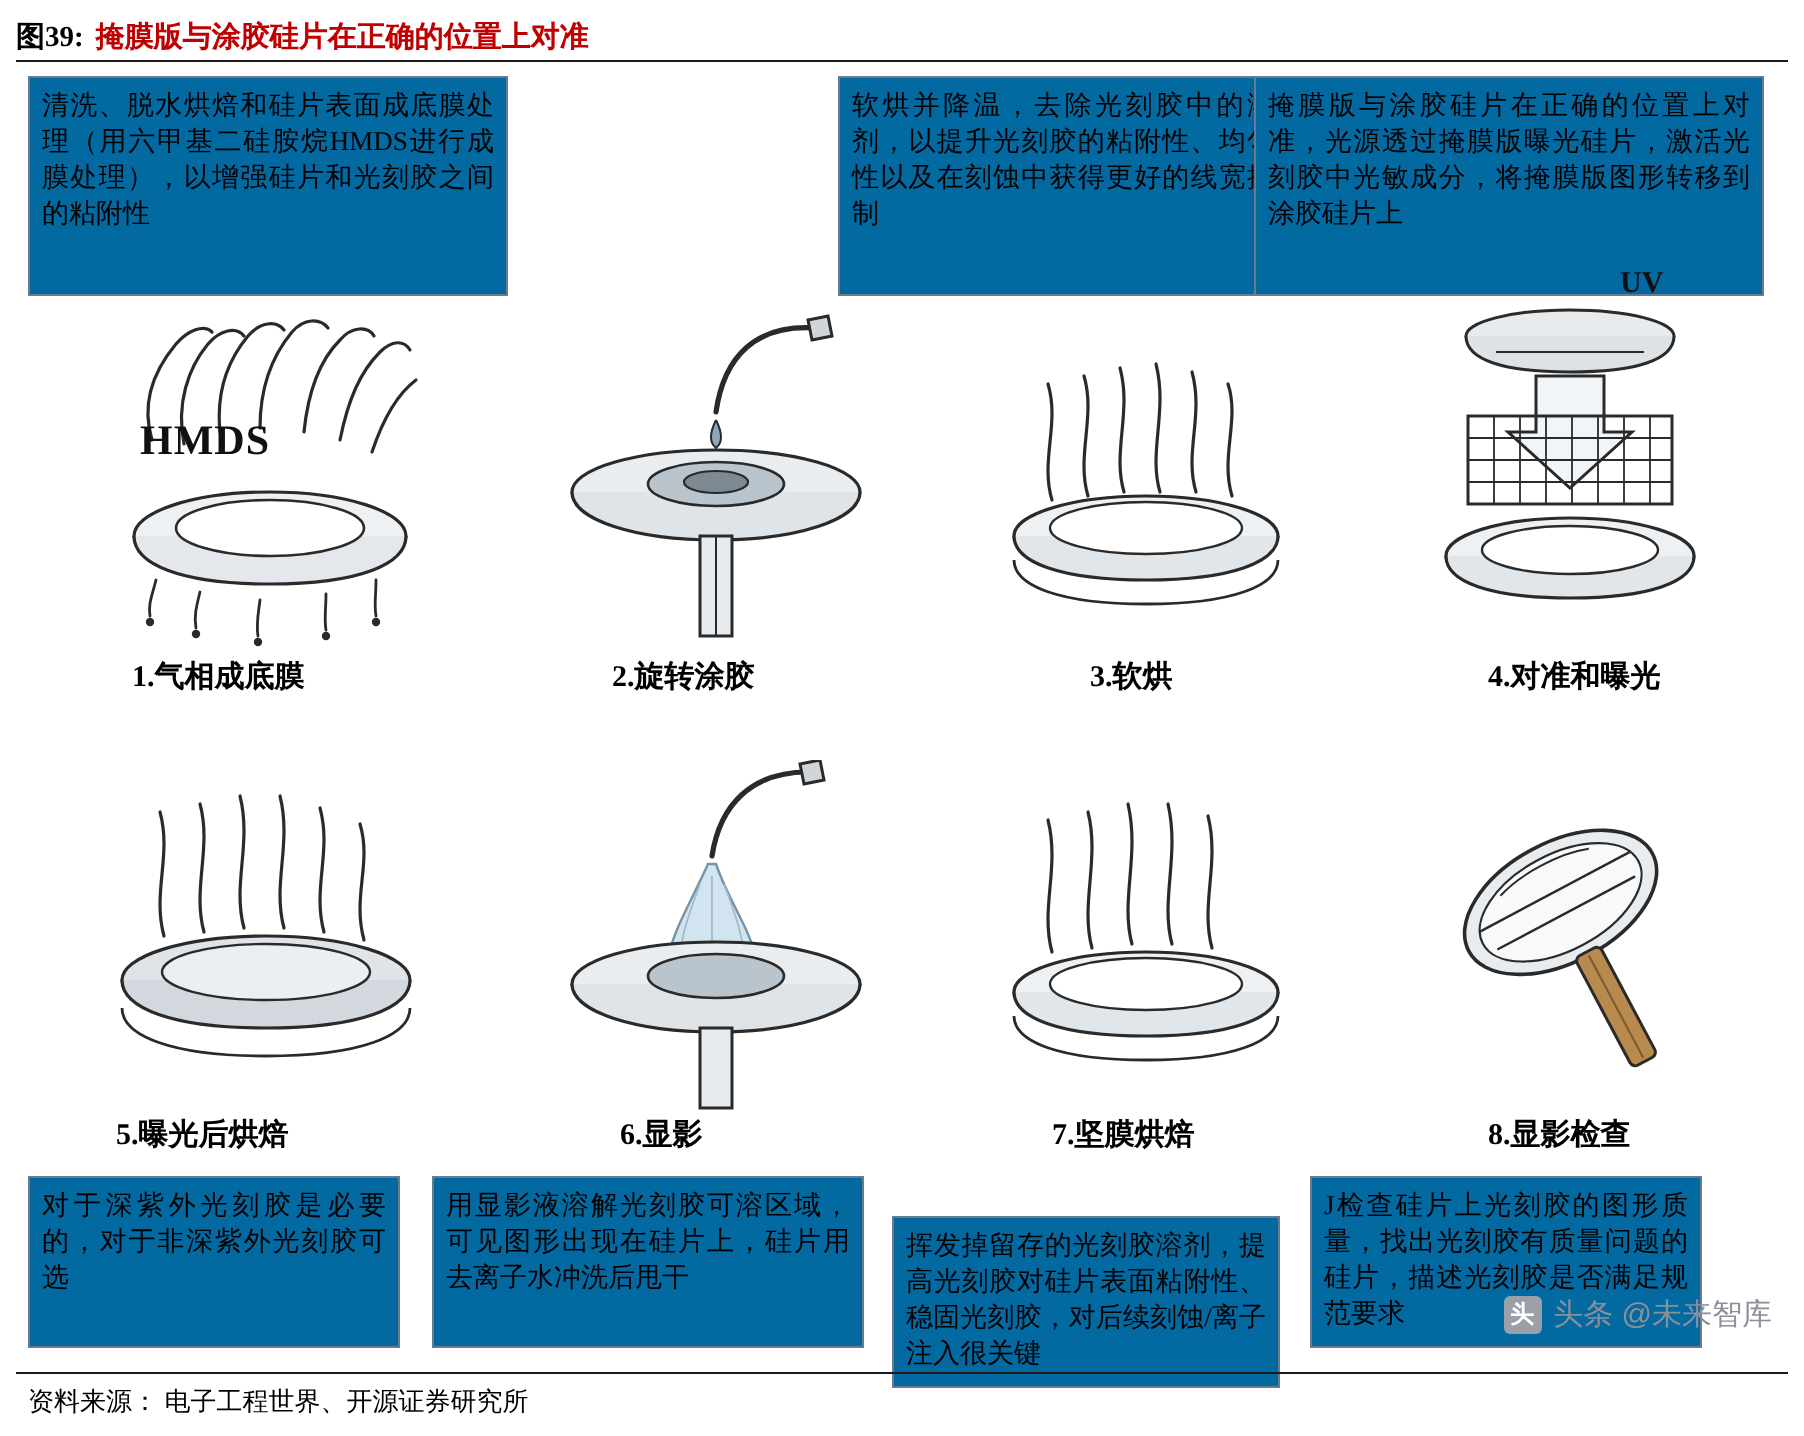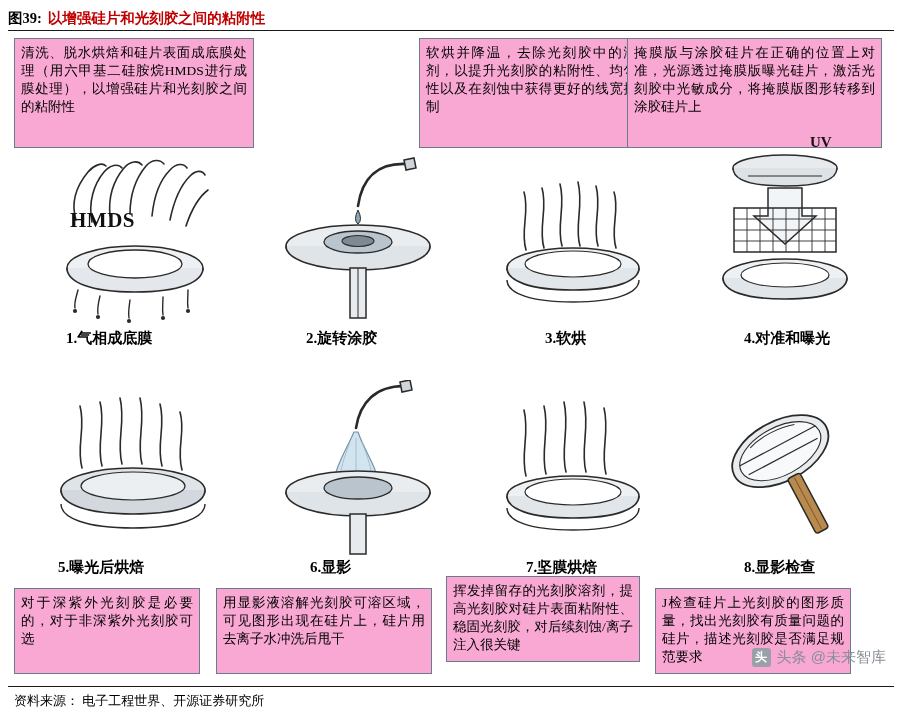--- a/index.html
+++ b/index.html
@@ -43,39 +43,39 @@
     font-weight: bold;
     font-size: 14.5px;
     color: #c00000;
     font-family: "Liberation Serif", serif;
     white-space: nowrap;
   }
   
   .cap {
     position: absolute;
     border: 1px solid #6b7a8f;
-    background: #f9a8d4;
+    background: #0369a1;
     box-sizing: border-box;
     padding: 5px 6px 4px 6px;
     font-size: 13.5px;
     line-height: 1.33;
     font-family: "Liberation Serif", serif;
     color: #000;
     text-align: justify;
     text-justify: inter-ideograph;
   }
   
   #cap-top-1 { left: 14px;  top: 38px;  width: 240px; height: 110px; }
   #cap-top-2 { left: 267px; top: 38px;  width: 136px; height: 110px; }
   #cap-top-3 { left: 419px; top: 38px;  width: 225px; height: 110px; }
   #cap-top-4 { left: 627px; top: 38px;  width: 255px; height: 110px; }
   
   #cap-bot-1 { left: 14px;  top: 588px; width: 186px; height: 86px; }
   #cap-bot-2 { left: 216px; top: 588px; width: 216px; height: 86px; }
-  #cap-bot-3 { left: 446px; top: 576px; width: 194px; height: 86px; }
+  #cap-bot-3 { left: 446px; top: 608px; width: 194px; height: 86px; }
   #cap-bot-4 { left: 655px; top: 588px; width: 196px; height: 86px; }
 
   
   .step-label {
     position: absolute;
     font-size: 15px;
     font-weight: bold;
     font-family: "Liberation Serif", serif;
     color: #000;
     white-space: nowrap;
@@ -162,21 +162,21 @@
     font-weight: bold;
   }
 </style>
 </head>
 <body>
 
 <div class="page">
 
   <div class="header">
     <span class="fig-no">图39:</span>
-    <span class="fig-title">以增强硅片和光刻胶之间的粘附性</span>
+    <span class="fig-title">掩膜版与涂胶硅片在正确的位置上对准</span>
   </div>
 
   <div class="cap" id="cap-top-1">清洗、脱水烘焙和硅片表面成底膜处理（用六甲基二硅胺烷HMDS进行成膜处理），以增强硅片和光刻胶之间的粘附性</div>
   <div class="cap" id="cap-top-3">软烘并降温，去除光刻胶中的溶剂，以提升光刻胶的粘附性、均匀性以及在刻蚀中获得更好的线宽控制</div>
   <div class="cap" id="cap-top-4">掩膜版与涂胶硅片在正确的位置上对准，光源透过掩膜版曝光硅片，激活光刻胶中光敏成分，将掩膜版图形转移到涂胶硅片上</div>
 
   <div class="cell" id="cell-1">
     <svg width="210" height="178" viewBox="0 0 210 178">
 
       <g fill="none" stroke="#2a2a2a" stroke-width="1.6" stroke-linecap="round">

